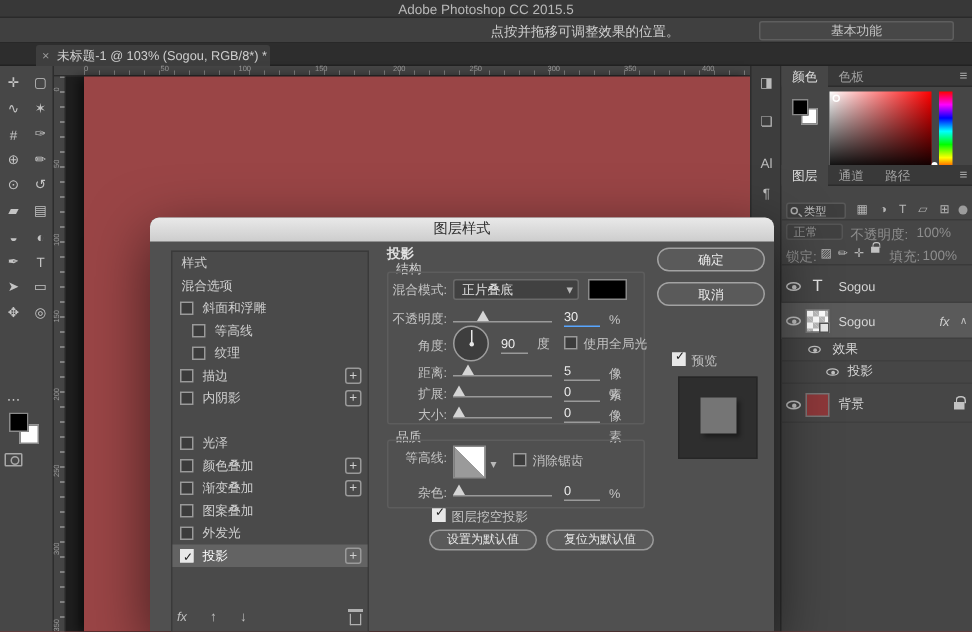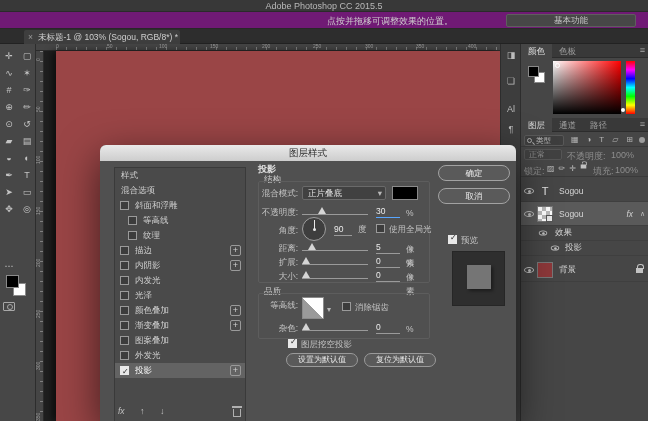--- a/index.html
+++ b/index.html
@@ -1,21 +1,21 @@
 <!DOCTYPE html>
 <html><head>
 <meta charset="utf-8">
 <style>
   *{margin:0;padding:0;box-sizing:border-box}
   html,body{width:648px;height:421px}
   body{position:relative;overflow:hidden;background:#2c2c2c;font-family:"Liberation Sans","DejaVu Sans",sans-serif;color:#c8c8c8;font-size:9px;-webkit-font-smoothing:antialiased}
   .abs{position:absolute}
   
   #titlebar{left:0;top:0;width:648px;height:12px;background:#383838;border-bottom:1px solid #2a2a2a;text-align:center;font-size:9px;line-height:12px;color:#b9b9b9}
-  #optionsbar{left:0;top:12px;width:648px;height:17px;background:#701a75;border-bottom:1px solid #282828}
+  #optionsbar{left:0;top:12px;width:648px;height:17px;background:#404040;border-bottom:1px solid #282828}
   #optionsbar .hint{position:absolute;left:200px;top:3px;width:380px;text-align:center;color:#cfcfcf;font-size:9px}
   .ws-btn{position:absolute;left:506px;top:2px;width:130px;height:13px;background:#474747;border:1px solid #5e5e5e;border-radius:2px;text-align:center;line-height:11px;color:#c6c6c6;font-size:8.5px}
   #tabbar{left:0;top:29px;width:648px;height:15px;background:#2d2d2d;border-bottom:1px solid #222}
   .doc-tab{position:absolute;left:24px;top:1px;width:156px;height:14px;background:#3e3e3e;border-radius:2px 2px 0 0;color:#cfcfcf;font-size:8.5px;line-height:14px;padding-left:14px;white-space:nowrap}
   .doc-tab .x{position:absolute;left:4px;top:0;color:#9a9a9a}
   
   #toolbar{left:0;top:44px;width:36px;height:377px;background:#474747;border-right:1px solid #2d2d2d}
   .tools{position:absolute;left:0;top:3px;width:36px;display:grid;grid-template-columns:18px 18px;grid-auto-rows:17px}
   .tool{display:flex;align-items:center;justify-content:center;color:#c4c4c4;font-size:9px}
   .more-dots{position:absolute;left:0;top:217px;width:18px;text-align:center;color:#c4c4c4}
@@ -205,21 +205,21 @@
     <div class="ptab">色板</div>
     <div class="pmenu">≡</div>
   </div>
   <div class="abs fgbg-mini-fg"></div>
   <div class="abs fgbg-mini-bg"></div>
   <div class="abs sat-square"></div>
   <div class="abs sat-marker"></div>
   <div class="abs hue-bar"></div>
   <div class="abs hue-marker"></div>
 
-  <div class="ptabs" style="top:74px">
+  <div class="ptabs" style="top:66px">
     <div class="ptab active">图层</div>
     <div class="ptab">通道</div>
     <div class="ptab">路径</div>
     <div class="pmenu">≡</div>
   </div>
   <div class="abs filter-row">
     <div class="filter-dd">
       <i class="mag"></i>
       <span>类型</span>
     </div>
@@ -314,24 +314,20 @@
     <div class="srow" style="top:75px">
         <span class="cb"></span>
         <span class="lbl">描边</span>
         <span class="plusbox">+</span>
       </div>
     <div class="srow" style="top:90px">
         <span class="cb"></span>
         <span class="lbl">内阴影</span>
         <span class="plusbox">+</span>
       </div>
-    <div class="srow" style="top:105px">
-        <span class="cb"></span>
-        <span class="lbl">内发光</span>
-      </div>
     <div class="srow" style="top:120px">
         <span class="cb"></span>
         <span class="lbl">光泽</span>
       </div>
     <div class="srow" style="top:135px">
         <span class="cb"></span>
         <span class="lbl">颜色叠加</span>
         <span class="plusbox">+</span>
       </div>
     <div class="srow" style="top:150px">

